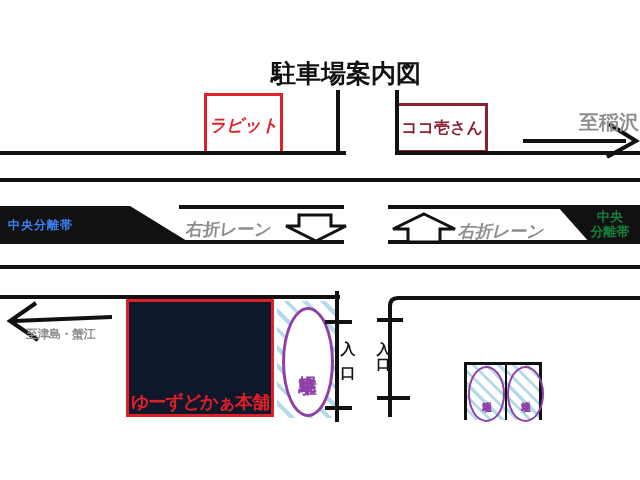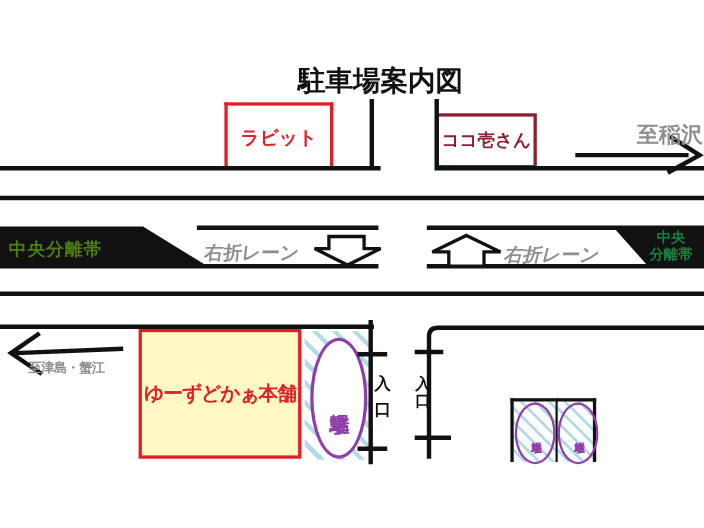--- a/index.html
+++ b/index.html
@@ -18,25 +18,25 @@
   .abs{position:absolute;}
   .label{position:absolute;font-weight:bold;white-space:nowrap;z-index:4;}
   .vtext{writing-mode:vertical-rl;text-orientation:upright;}
   .flexc{display:flex;align-items:center;justify-content:center;}
 
   
   .title{left:271px;top:57px;font-size:25px;font-weight:800;color:var(--ink);letter-spacing:0px;text-align:center;}
 
   
   .box{position:absolute;z-index:1;box-sizing:border-box;}
-  .rabbit{left:204px;top:93px;width:99px;height:61px;border:3px solid var(--red);border-bottom:none;}
+  .rabbit{left:204px;top:93px;width:79px;height:61px;border:3px solid var(--red);border-bottom:none;font-style:italic;}
   .rabbit .box-label{color:var(--red);font-size:17px;}
   .cocoichi{left:396px;top:103px;width:92px;height:50px;border:3px solid var(--maroon);}
   .cocoichi .box-label{color:var(--maroon);font-size:16px;text-align:right;}
-  .shop{left:126px;top:299px;width:148px;height:118px;border:3px solid var(--red);background:#fef9c3;}
+  .shop{left:126px;top:299px;width:148px;height:118px;border:3px solid var(--red);background:#0f172a;align-items:flex-end;}
   .shop .box-label{color:var(--red);font-size:18px;letter-spacing:-1px;}
   .box-label{font-weight:800;white-space:nowrap;}
 
   
   .hatch-main{left:277px;top:301px;width:60px;height:117px;z-index:1;
     background:repeating-linear-gradient(45deg, rgba(0,0,0,0) 0px, rgba(0,0,0,0) 9px, var(--hatch) 9px, var(--hatch) 13px);}
   .ellipse{position:absolute;border-radius:50%;border:3px solid var(--purple);z-index:2;}
   .ellipse-main{left:282px;top:307px;width:46px;height:104px;background:#fff;}
   .ellipse-main .vtext{font-size:18px;font-weight:800;color:var(--purple);line-height:1.2;}
   .stall{position:absolute;z-index:1;box-sizing:border-box;
@@ -50,21 +50,21 @@
 
   
   .entrance-left{left:338px;top:328px;font-size:15px;font-weight:800;color:var(--ink);letter-spacing:28px;}
   .entrance-right{left:375px;top:330px;font-size:14px;font-weight:800;color:var(--ink);letter-spacing:18px;}
 
   
   .dir-east{left:579px;top:109px;font-size:20px;color:var(--gray);}
   .dir-west{left:26px;top:326px;font-size:12px;color:var(--gray);letter-spacing:-0.5px;}
   .lane-left{left:186px;top:218px;font-size:17px;color:var(--gray);transform:skewX(-6deg);}
   .lane-right{left:459px;top:220px;font-size:17px;color:var(--gray);transform:skewX(-14deg);}
-  .median-left-label{left:8px;top:217px;font-size:16px;color:#4d7c0f;letter-spacing:1px;}
+  .median-left-label{left:8px;top:217px;font-size:12px;color:#3b82f6;letter-spacing:1px;}
   .median-right-label{left:584px;top:209px;width:52px;font-size:13px;color:#15803d;text-align:center;line-height:15px;}
 
   svg.lines{position:absolute;left:0;top:0;z-index:3;}
 </style>
 </head>
 <body>
 
 <div id="stage">
 
   <div class="label title">駐車場案内図</div>

